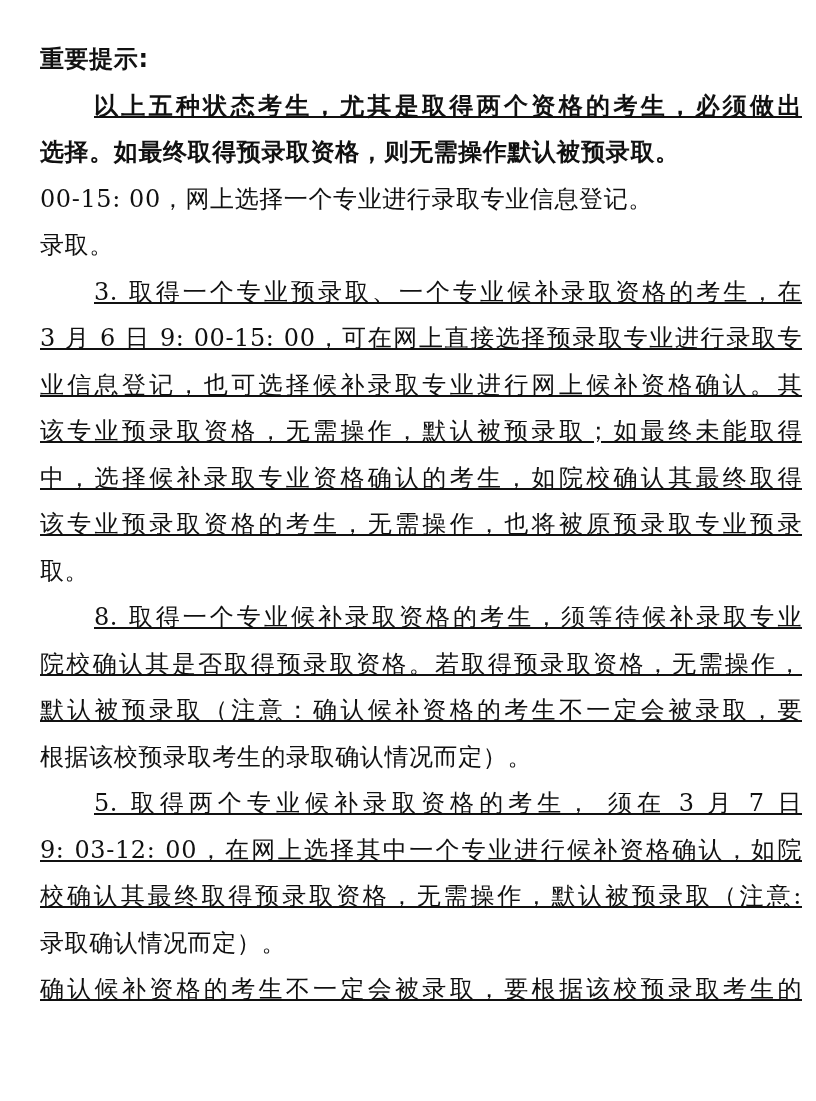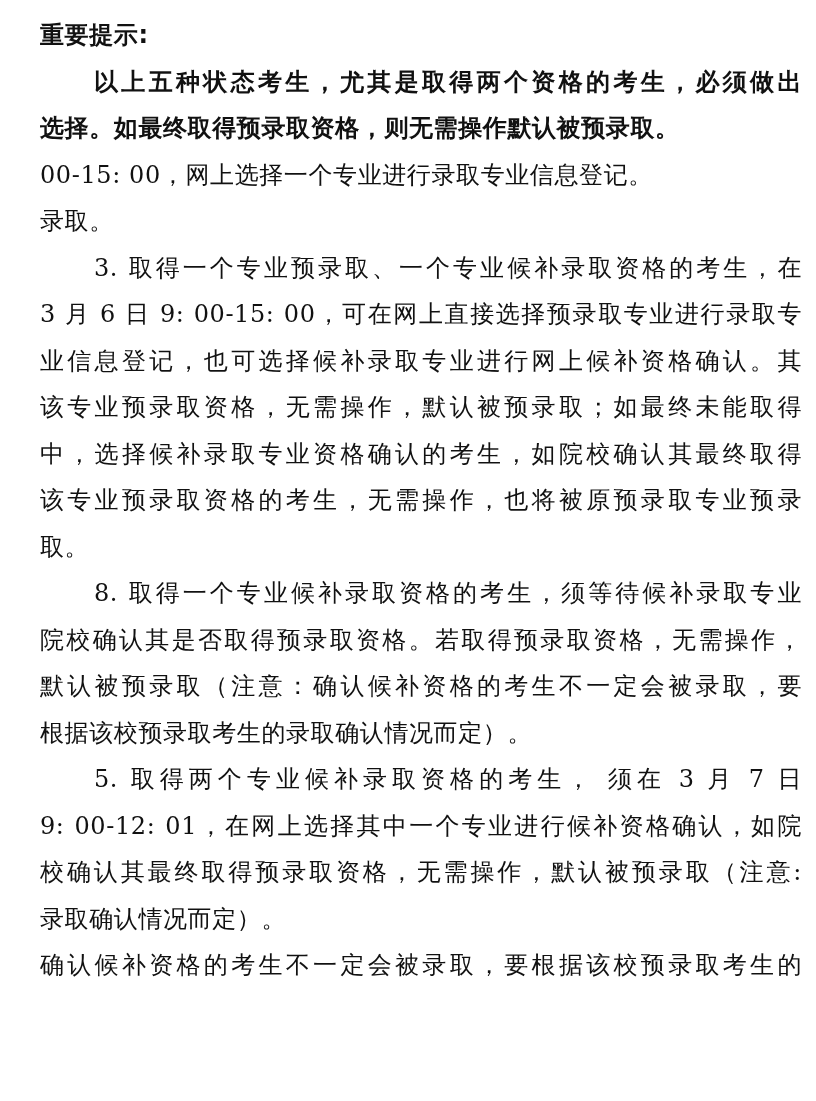--- a/index.html
+++ b/index.html
@@ -11,39 +11,40 @@
       width: 816px;
       height: 1101px;
       overflow: hidden;
       position: relative;
       font-family: "DejaVu Serif", "Liberation Serif", serif;
       color: #111111;
     }
     .page {
       position: absolute;
       left: 40px;
-      top: 12px;
+      top: 36px;
       width: 762px;
     }
     .line {
       height: 46.5px;
       line-height: 46.5px;
       font-size: 24px;
       white-space: nowrap;
       letter-spacing: 0.6px;
     }
     .bold {
       font-weight: bold;
       font-family: "DejaVu Sans", "Liberation Sans", sans-serif;
     }
     .indent { padding-left: 54px; }
     .justify {
       text-align: justify;
       text-align-last: justify;
       white-space: normal;
+      text-decoration: underline;
     }
     .heading { font-size: 24px; }
   </style>
 </head>
 <body>
 
 <div class="page">
   <div class="line bold heading">重要提示:</div>
 
   <div>
@@ -71,18 +72,18 @@
 
   <div>
     <div class="line indent justify">8. 取得一个专业候补录取资格的考生，须等待候补录取专业</div>
     <div class="line justify">院校确认其是否取得预录取资格。若取得预录取资格，无需操作，</div>
     <div class="line justify">默认被预录取（注意：确认候补资格的考生不一定会被录取，要</div>
     <div class="line">根据该校预录取考生的录取确认情况而定）。</div>
   </div>
 
   <div>
     <div class="line indent justify">5. 取得两个专业候补录取资格的考生， 须在 3 月 7 日</div>
-    <div class="line justify">9: 00-12: 01，在网上选择其中一个专业进行候补资格确认，如院</div>
+    <div class="line justify">9: 03-12: 00，在网上选择其中一个专业进行候补资格确认，如院</div>
     <div class="line justify">校确认其最终取得预录取资格，无需操作，默认被预录取（注意:</div>
     <div class="line">录取确认情况而定）。</div>
     <div class="line justify">确认候补资格的考生不一定会被录取，要根据该校预录取考生的</div>
   </div>
 </div>
 
 </body></html>

